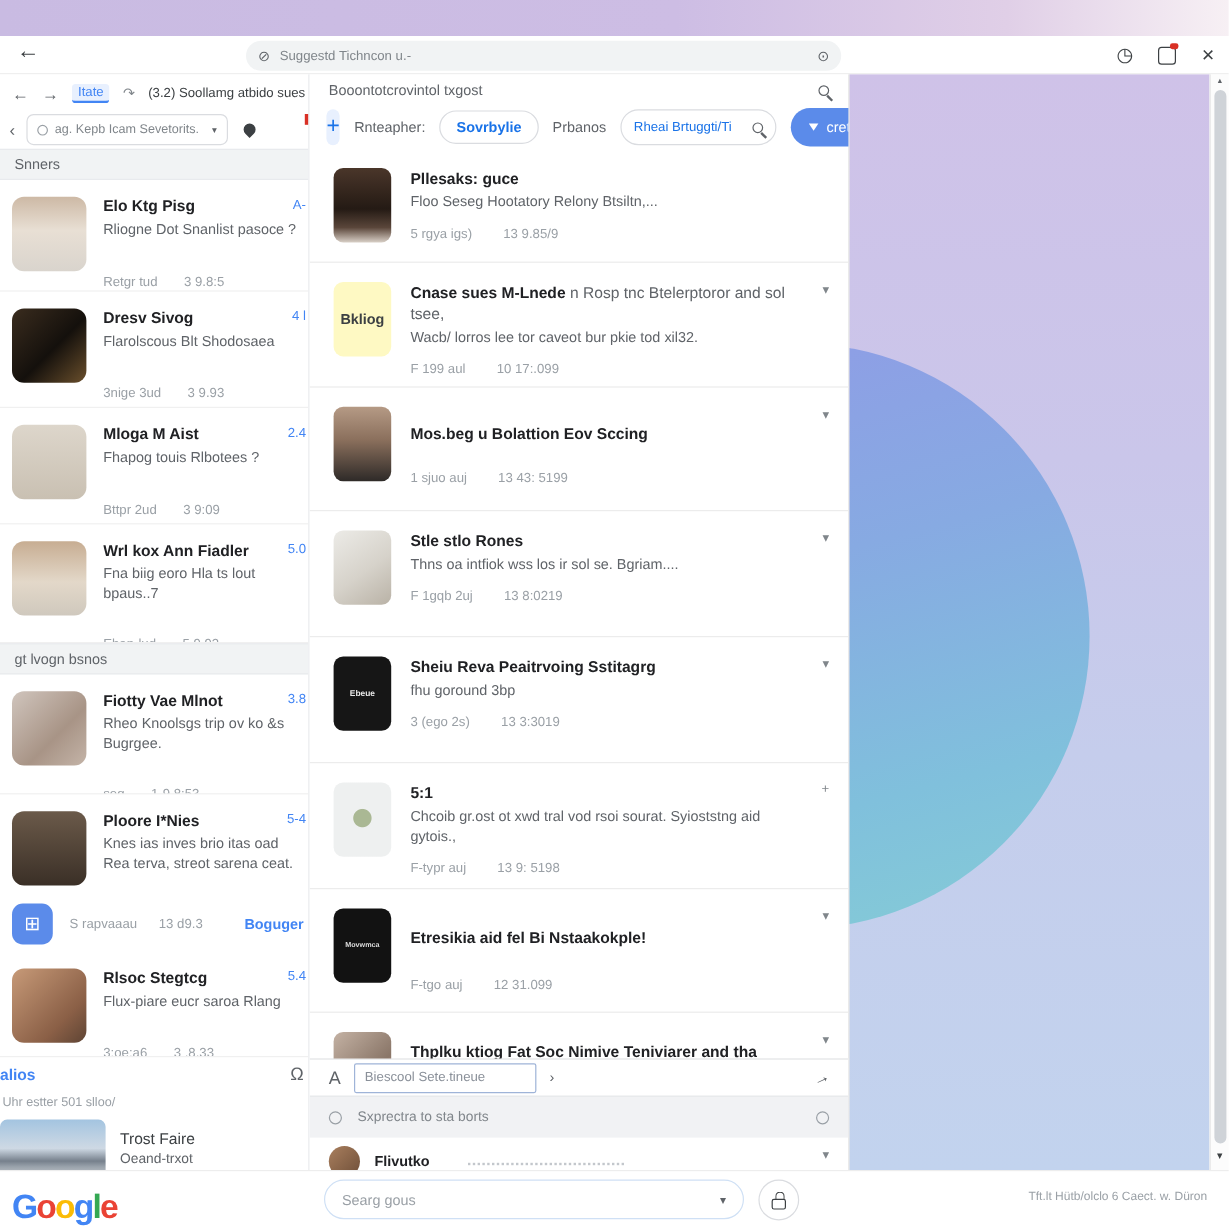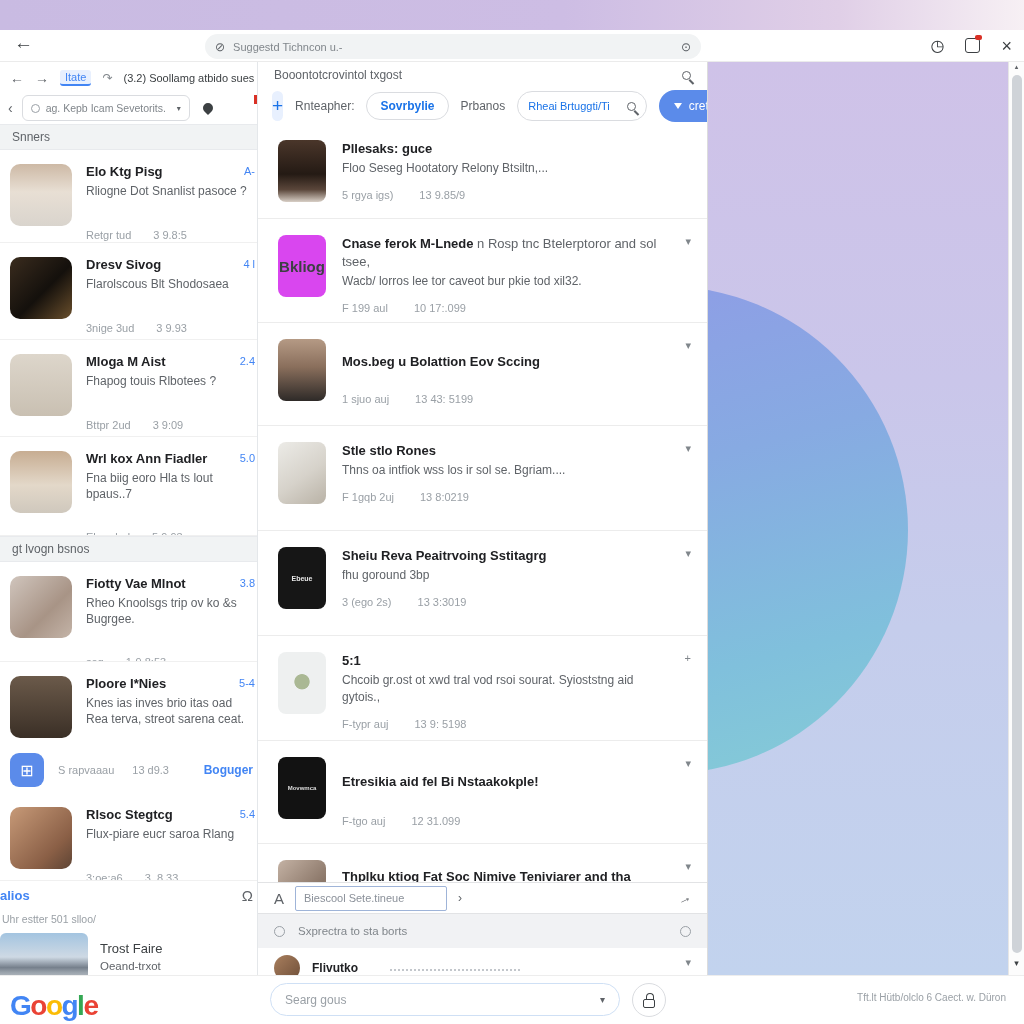--- a/index.html
+++ b/index.html
@@ -77,21 +77,21 @@
 .plus-btn{width:38px;height:30px;background:#e8f0fe;border-radius:8px;color:#1a73e8;font-size:19px;display:flex;align-items:center;justify-content:center;}
 .tb-label{font-size:12px;color:#5f6368;white-space:nowrap;}
 .chip{border:1px solid #dadce0;border-radius:15px;padding:6px 13px;font-size:12px;font-weight:bold;color:#1a73e8;background:#fff;white-space:nowrap;}
 .tb-search{border:1px solid #dadce0;border-radius:15px;height:30px;display:flex;align-items:center;gap:17px;padding:0 10px;width:136px;}
 .tb-search-text{flex:1;font-size:11px;color:#1a73e8;white-space:nowrap;overflow:hidden;}
 .primary-btn{margin-left:auto;background:#5b8bea;border-radius:16px;height:32px;display:flex;align-items:center;gap:7px;padding:0 15px;color:#fff;font-size:12px;white-space:nowrap;}
 .funnel{width:0;height:0;border-left:4px solid transparent;border-right:4px solid transparent;border-top:6px solid #fff;}
 .m-item{position:relative;display:flex;padding:16px 20px 0 20px;border-bottom:1px solid #ececec;overflow:hidden;}
 .thumb{width:48px;height:62px;border-radius:8px;flex:none;display:flex;align-items:center;justify-content:center;font-size:8px;font-weight:bold;color:#fff;text-align:center;overflow:hidden;}
 .t0{background:linear-gradient(180deg,#4a362a 0%,#241a14 55%,#5a463a 80%,#d8cfc6 100%);font-size:5px;}
-.t1{background:#d946ef;color:#3c4043;font-size:15px;}
+.t1{background:#fef9c3;color:#3c4043;font-size:12px;}
 .t2{background:linear-gradient(180deg,#b59a85 0%,#8a6f5c 45%,#2e2a28 100%);}
 .t3{background:linear-gradient(145deg,#ecebe7 0%,#d6d2ca 55%,#b9b2a6 100%);}
 .t4{background:#161616;font-size:7px;color:#e8e8e8;}
 .t5{background:radial-gradient(circle at 50% 48%,#aab894 0%,#aab894 18%,#eef0f0 20%,#eef0f0 100%);}
 .t6{background:#121212;font-size:6px;color:#ddd;}
 .t7{background:linear-gradient(135deg,#c4b2a4 0%,#8a7668 60%,#caa090 100%);}
 .m-body{margin-left:16px;flex:1;min-width:0;padding-right:24px;}
 .m-title{font-size:13px;font-weight:bold;color:#202124;line-height:1.4;}
 .m-title-rest{font-weight:normal;color:#5f6368;}
 .m-desc{font-size:12px;color:#5f6368;margin-top:2px;line-height:1.4;}
@@ -332,21 +332,21 @@
         <span>5 rgya igs)</span>
         <span>13 9.85/9</span>
       </div>
     </div>
     <span class="m-caret"></span>
   </div>
 
   <div class="m-item" style="height:104px">
     <div class="thumb t1">Bkliog</div>
     <div class="m-body">
-      <div class="m-title"><span>Cnase ferok M-Lnede </span><span class="m-title-rest">n Rosp tnc Btelerptoror and sol tsee,</span></div>
+      <div class="m-title"><span>Cnase sues M-Lnede </span><span class="m-title-rest">n Rosp tnc Btelerptoror and sol tsee,</span></div>
       <div class="m-desc">Wacb/ lorros lee tor caveot bur pkie tod xil32.</div>
       <div class="m-meta">
         <span>F 199 aul</span>
         <span>10 17:.099</span>
       </div>
     </div>
     <span class="m-caret">▾</span>
   </div>
 
   <div class="m-item" style="height:103px">

